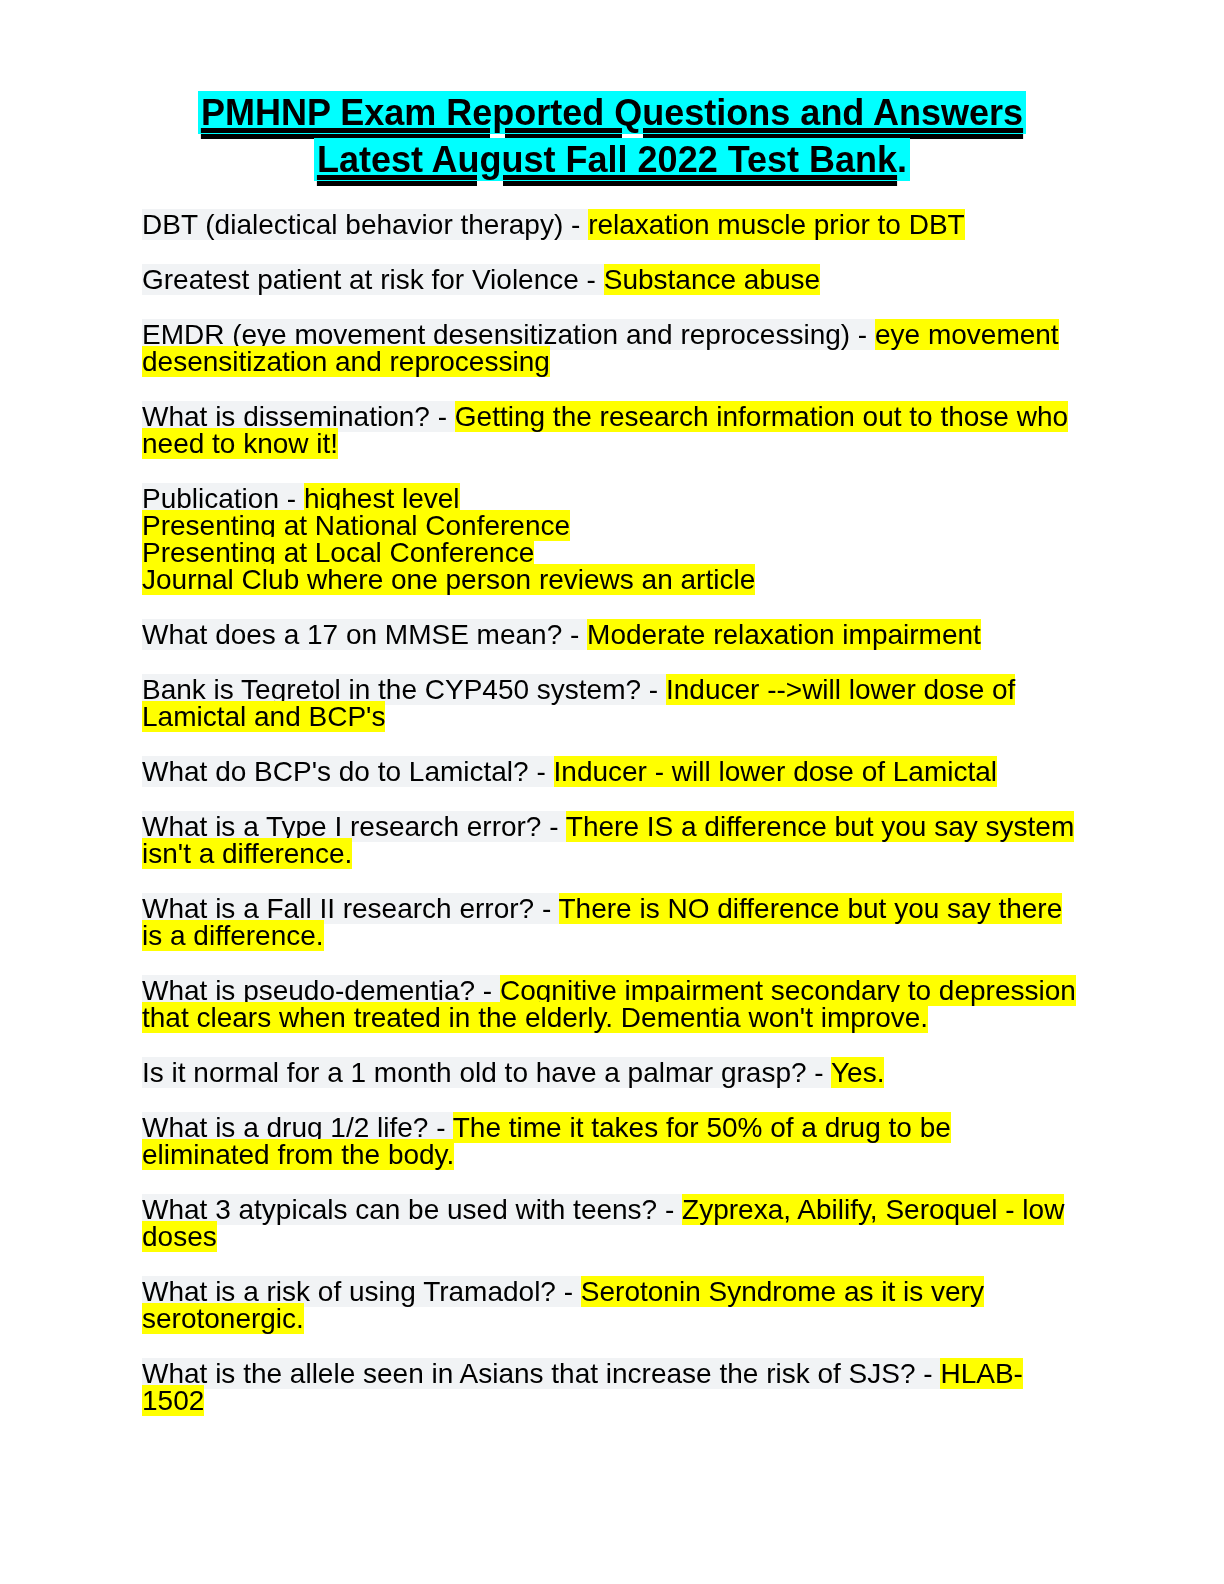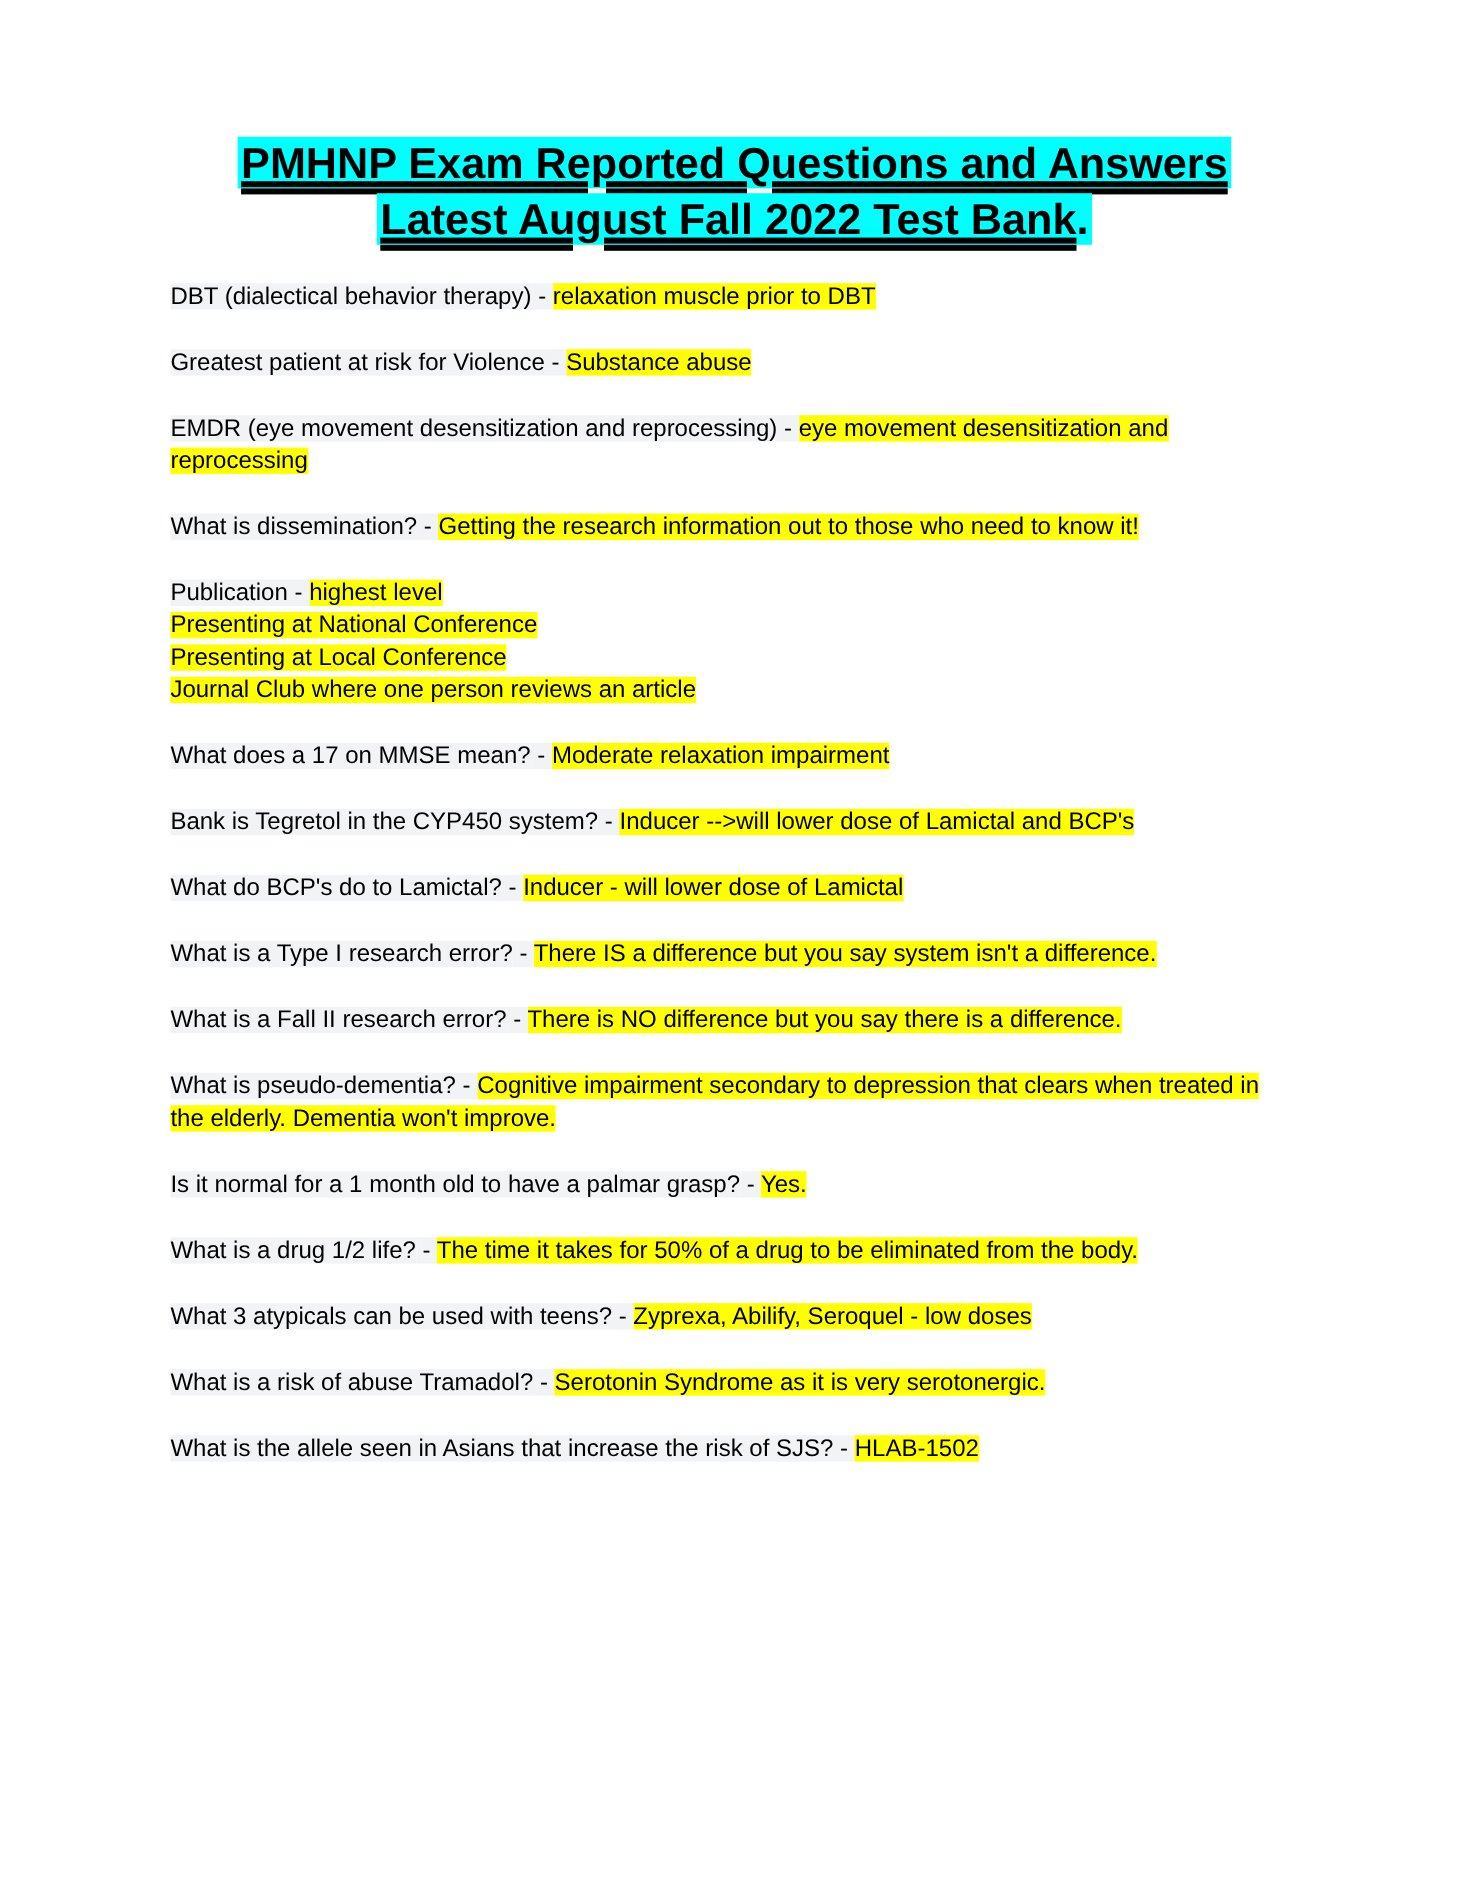--- a/index.html
+++ b/index.html
@@ -7,21 +7,21 @@
   body {
     width: 1224px;
     height: 1584px;
     font-family: "Liberation Sans", "DejaVu Sans", sans-serif;
     color: #000000;
     overflow: hidden;
   }
   .page {
     width: 1224px;
     height: 1284px;
-    padding: 112px 142px 0 142px;
+    padding: 89px 142px 0 142px;
     background: #ffffff;
   }
   
   h1.doc-title {
     text-align: center;
     font-size: 36px;
     font-weight: bold;
     line-height: 47px;
     margin-bottom: 23px;
   }
@@ -31,21 +31,21 @@
   }
   .title-underline {
     text-decoration: underline;
     text-decoration-style: double;
     text-decoration-thickness: 5px;
     text-underline-offset: 3px;
   }
   .title-period { text-decoration: none; }
   
   .qa {
-    font-size: 20px;
+    font-size: 28px;
     line-height: 27px;
     margin-top: 28px;
     font-weight: normal;
   }
   .qa .q {
     background: var(--c-question-hl, #f1f3f5);
   }
   .qa .a {
     background: var(--c-answer-hl, #ffff00);
     white-space: pre-line;
@@ -84,18 +84,18 @@
   <p class="qa"><span class="q">What is a Fall II research error?</span><span class="q sep"> - </span><span class="a">There is NO difference but you say there is a difference.</span></p>
 
   <p class="qa"><span class="q">What is pseudo-dementia?</span><span class="q sep"> - </span><span class="a">Cognitive impairment secondary to depression that clears when treated in the elderly. Dementia won't improve.</span></p>
 
   <p class="qa"><span class="q">Is it normal for a 1 month old to have a palmar grasp?</span><span class="q sep"> - </span><span class="a">Yes.</span></p>
 
   <p class="qa"><span class="q">What is a drug 1/2 life?</span><span class="q sep"> - </span><span class="a">The time it takes for 50% of a drug to be eliminated from the body.</span></p>
 
   <p class="qa"><span class="q">What 3 atypicals can be used with teens?</span><span class="q sep"> - </span><span class="a">Zyprexa, Abilify, Seroquel - low doses</span></p>
 
-  <p class="qa"><span class="q">What is a risk of abuse Tramadol?</span><span class="q sep"> - </span><span class="a">Serotonin Syndrome as it is very serotonergic.</span></p>
+  <p class="qa"><span class="q">What is a risk of using Tramadol?</span><span class="q sep"> - </span><span class="a">Serotonin Syndrome as it is very serotonergic.</span></p>
 
   <p class="qa"><span class="q">What is the allele seen in Asians that increase the risk of SJS?</span><span class="q sep"> - </span><span class="a">HLAB-1502</span></p>
 </div>
 
 </div>
 
 </body></html>

